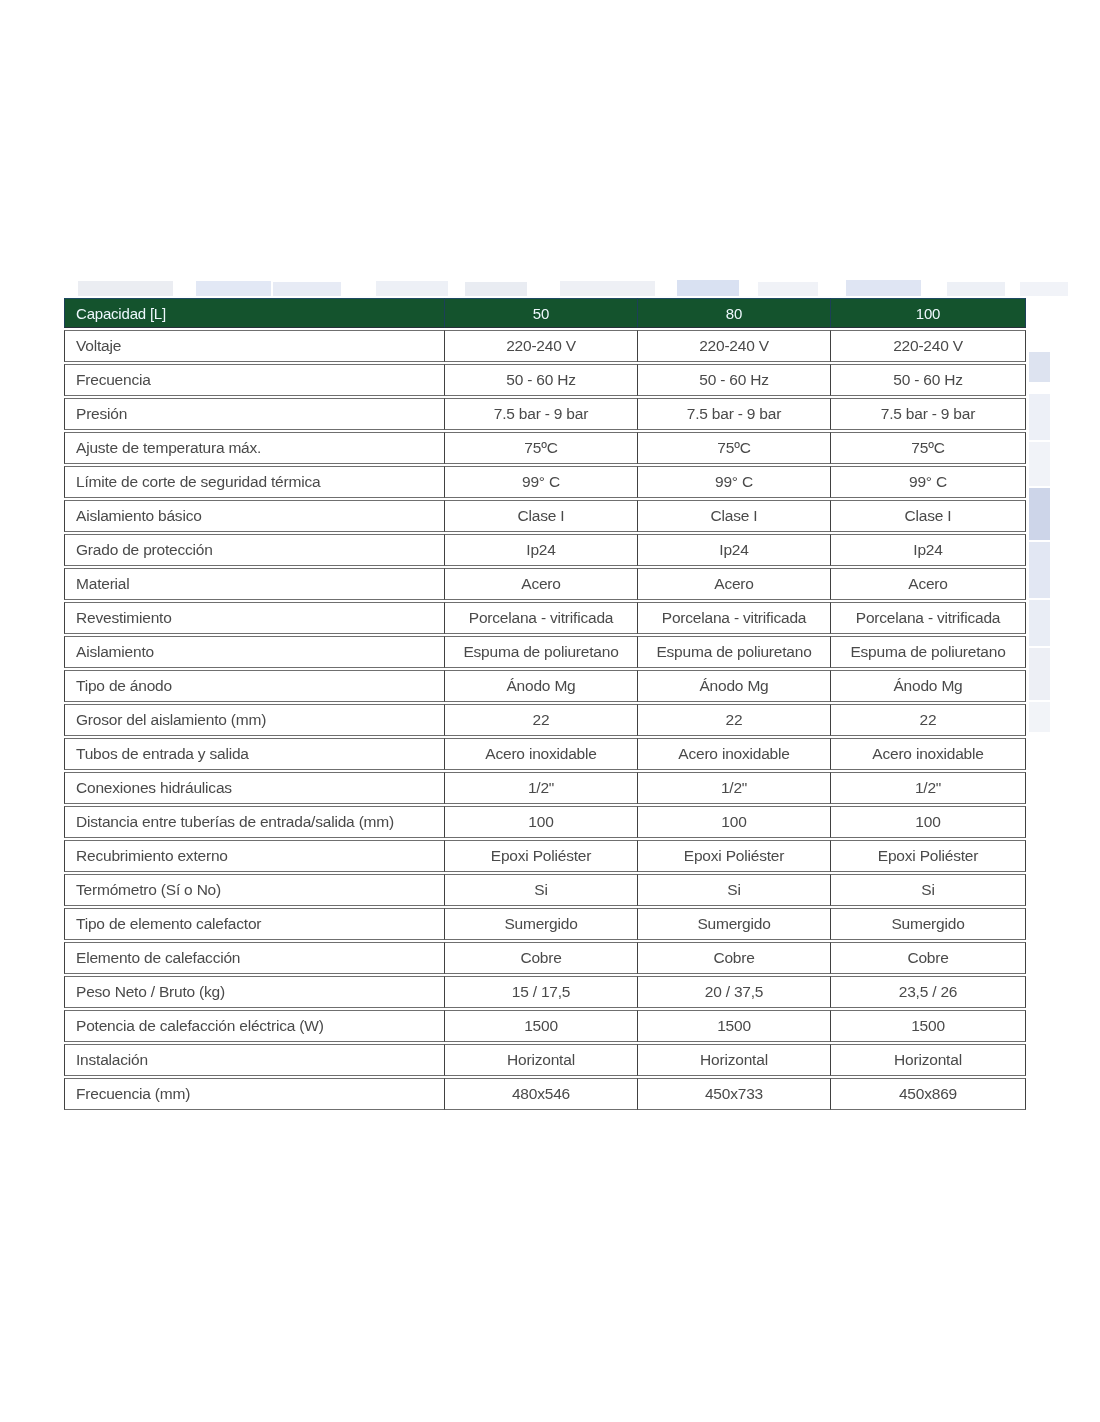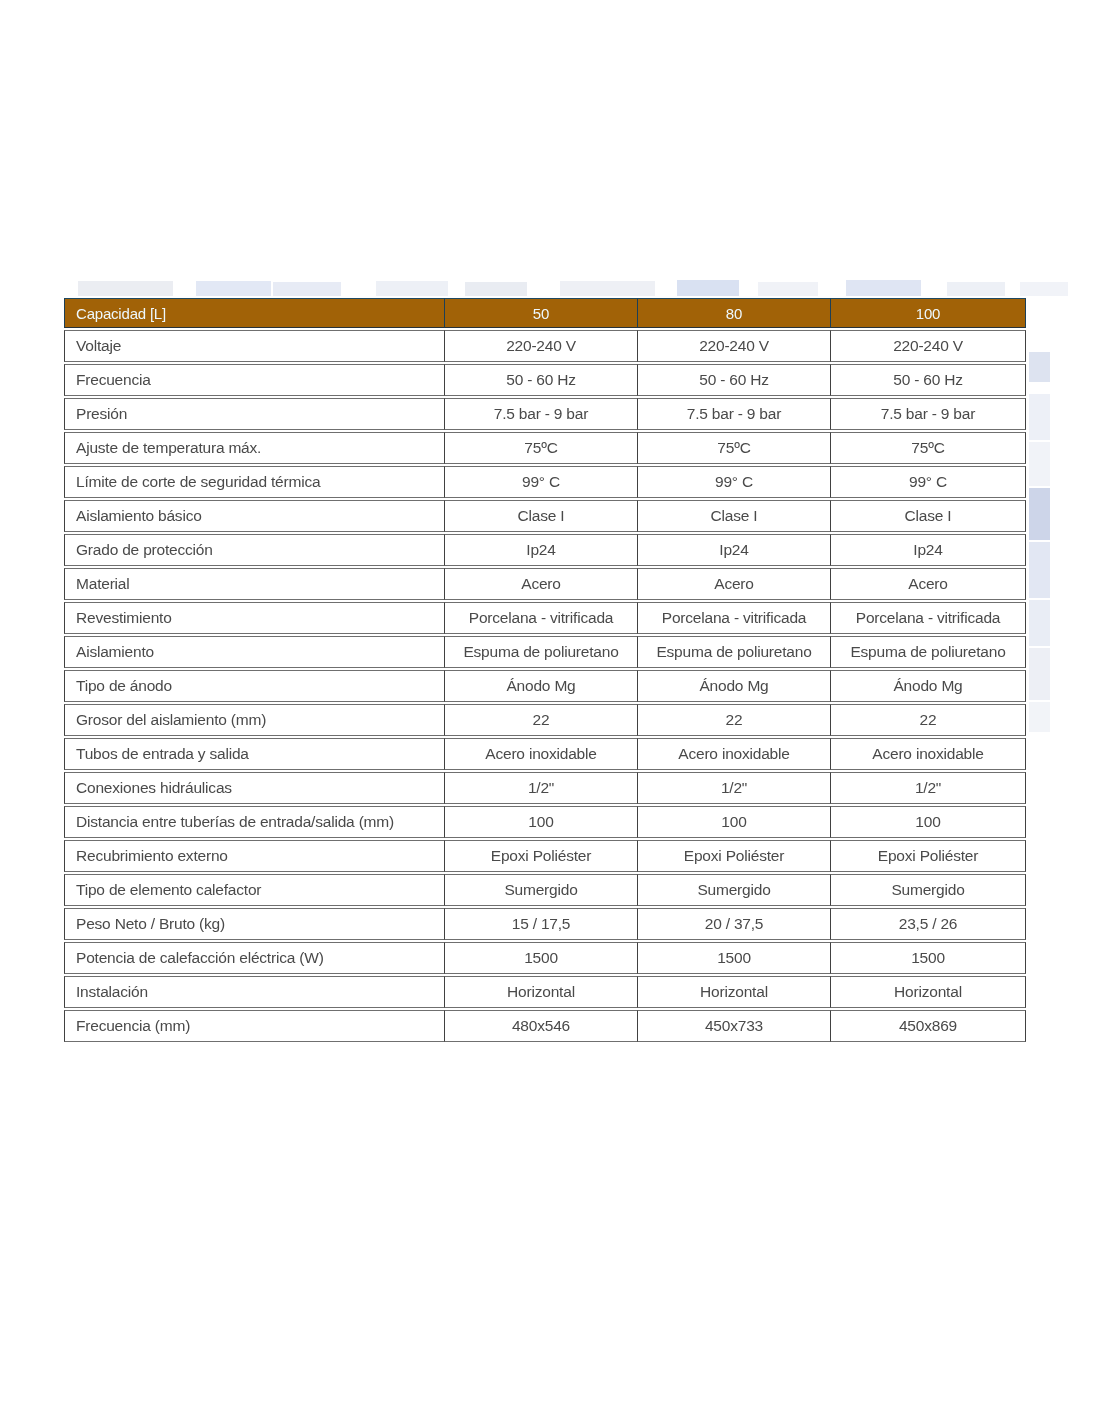--- a/index.html
+++ b/index.html
@@ -55,21 +55,21 @@
     font-size: 15.5px;
     letter-spacing: -0.2px;
     color: #4a4a4a;
     overflow: hidden;
     white-space: nowrap;
   }
   table.spec tr > *:first-child {
     border-left: 1px solid #414141;
   }
   table.spec thead th {
-    background: #a16207;
+    background: #14532d;
     color: #eef8fd;
     font-weight: normal;
     border-top: 1.5px solid #1f4a63;
     border-bottom: 1.5px solid #27323a;
     border-right: 1px solid #1c3f57;
     height: 26px;
     font-size: 15px;
   }
   table.spec thead th:first-child {
     border-left: 1px solid #1c3f57;
@@ -212,26 +212,38 @@
         <td class="val">100</td>
         <td class="val">100</td>
       </tr>
       <tr>
         <td class="label">Recubrimiento externo</td>
         <td class="val">Epoxi Poliéster</td>
         <td class="val">Epoxi Poliéster</td>
         <td class="val">Epoxi Poliéster</td>
       </tr>
       <tr>
+        <td class="label">Termómetro (Sí o No)</td>
+        <td class="val">Si</td>
+        <td class="val">Si</td>
+        <td class="val">Si</td>
+      </tr>
+      <tr>
         <td class="label">Tipo de elemento calefactor</td>
         <td class="val">Sumergido</td>
         <td class="val">Sumergido</td>
         <td class="val">Sumergido</td>
       </tr>
       <tr>
+        <td class="label">Elemento de calefacción</td>
+        <td class="val">Cobre</td>
+        <td class="val">Cobre</td>
+        <td class="val">Cobre</td>
+      </tr>
+      <tr>
         <td class="label">Peso Neto / Bruto (kg)</td>
         <td class="val">15 / 17,5</td>
         <td class="val">20 / 37,5</td>
         <td class="val">23,5 / 26</td>
       </tr>
       <tr>
         <td class="label">Potencia de calefacción eléctrica (W)</td>
         <td class="val">1500</td>
         <td class="val">1500</td>
         <td class="val">1500</td>

